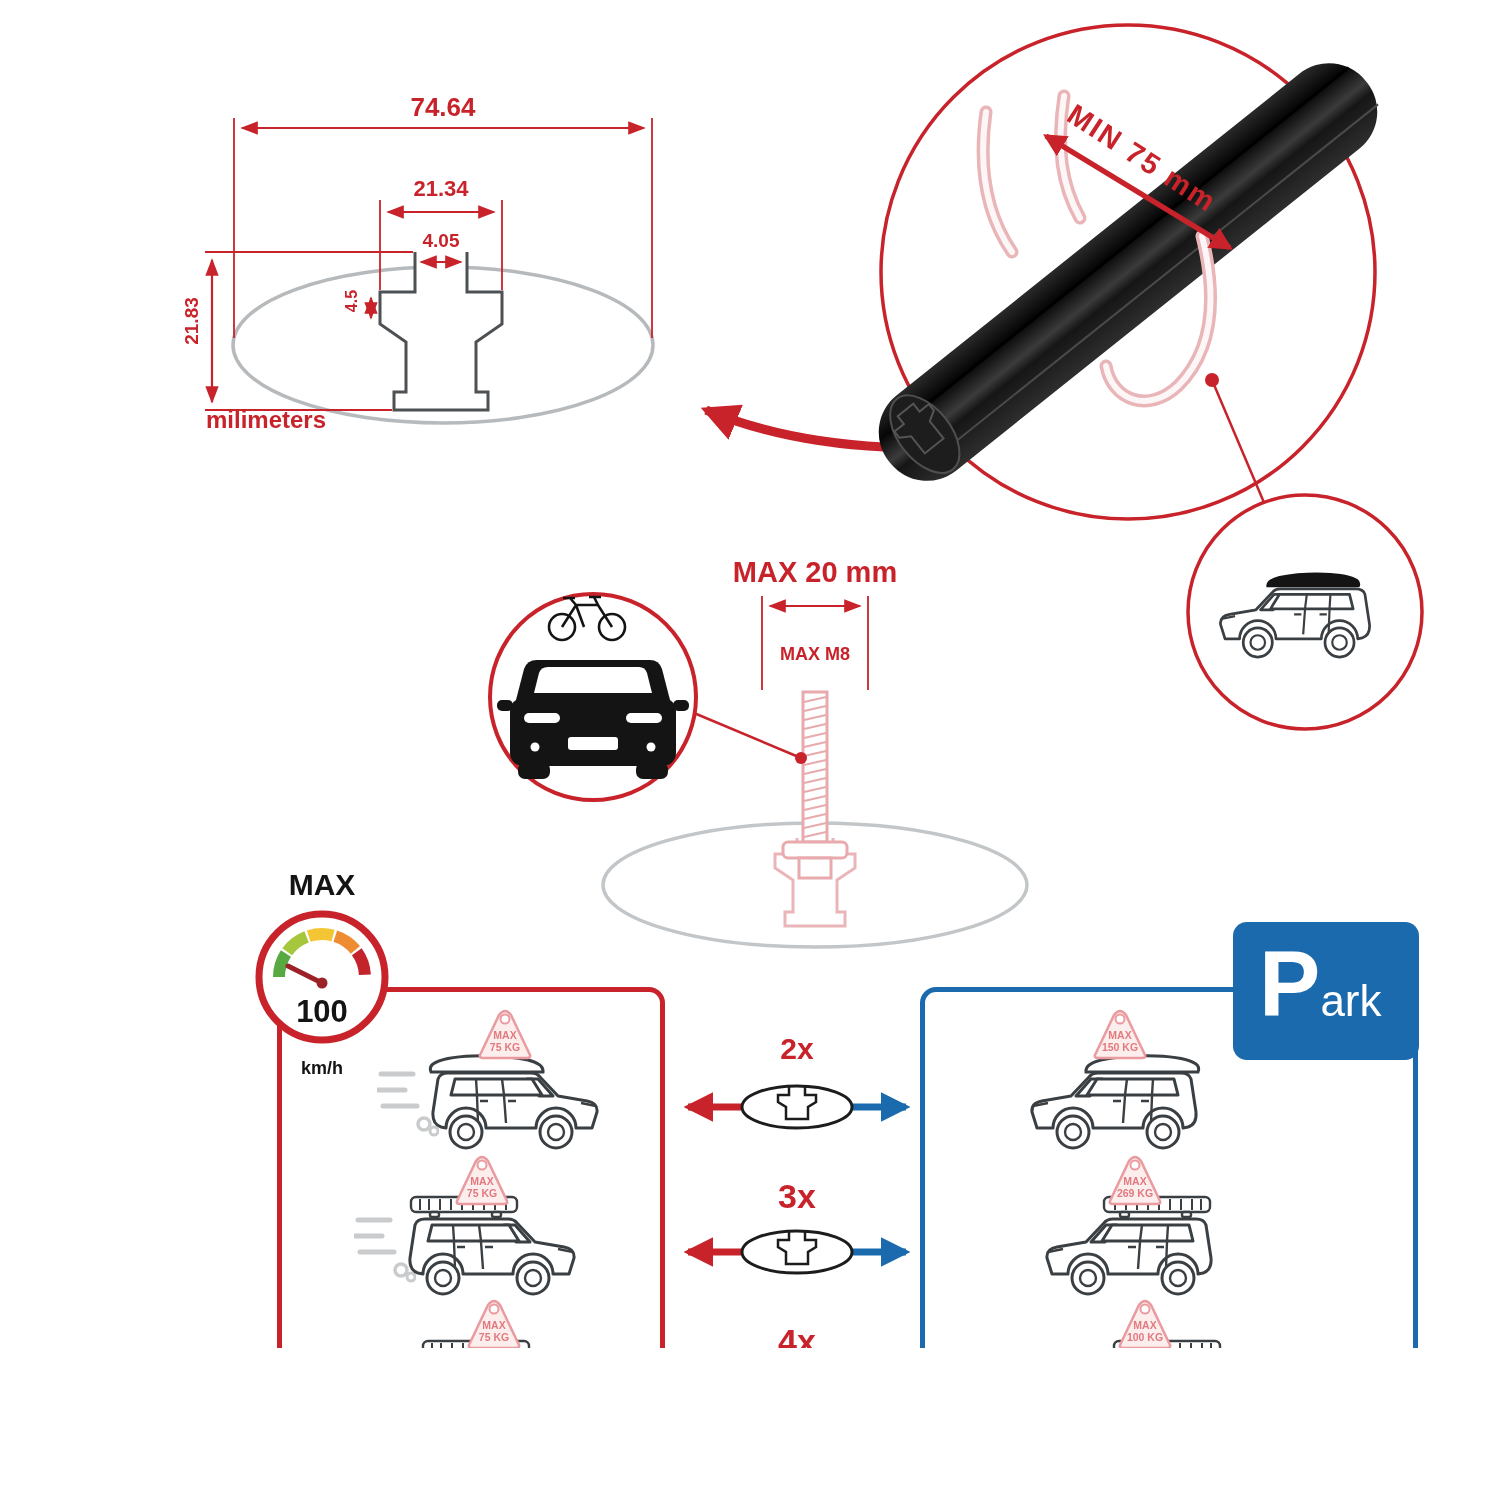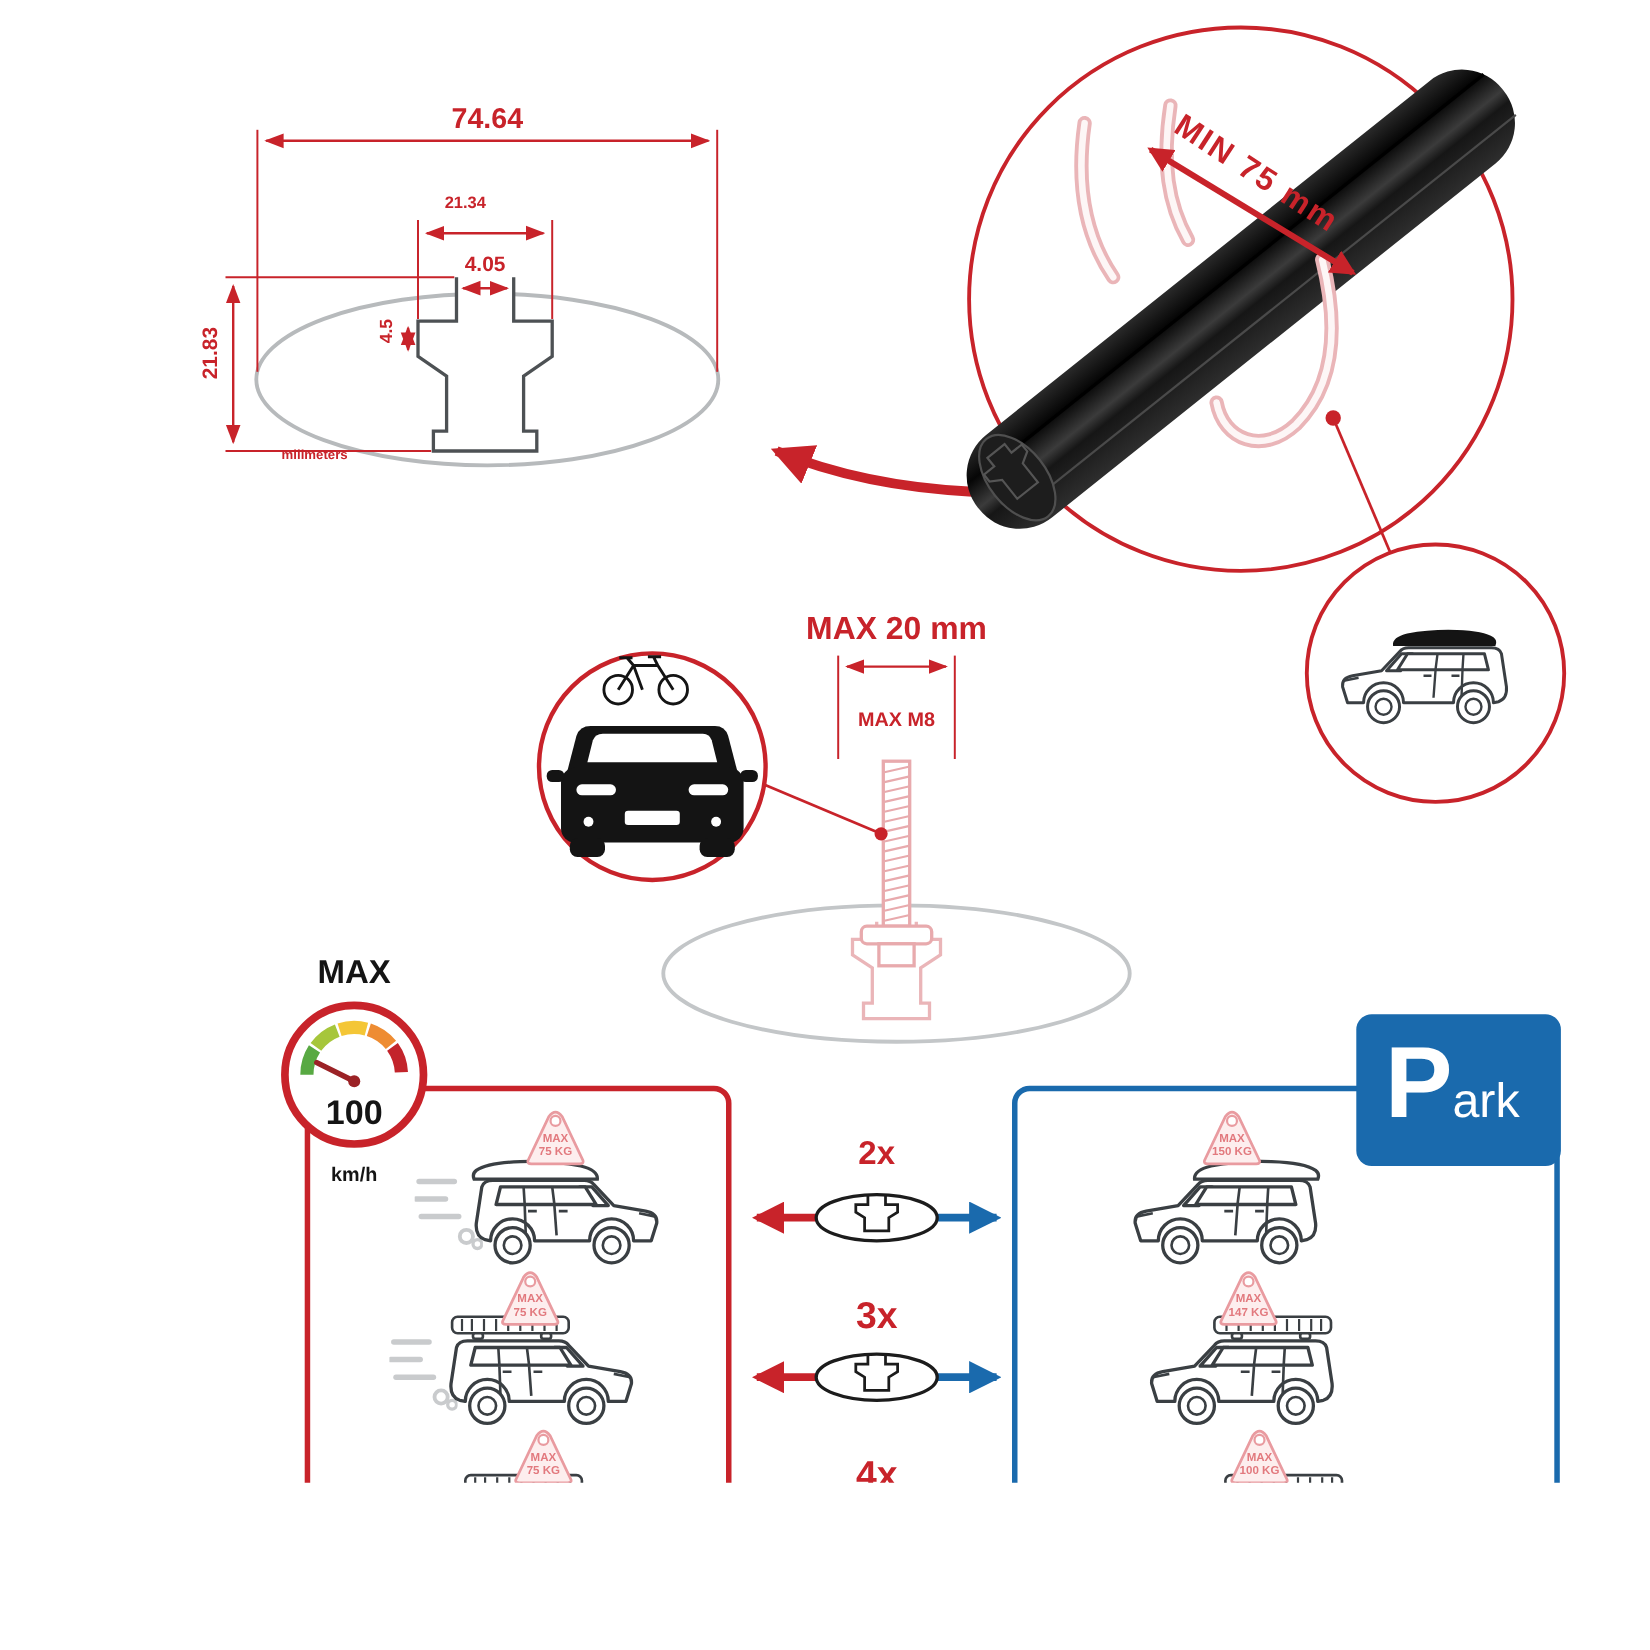--- a/index.html
+++ b/index.html
@@ -221,25 +221,25 @@
       </g>
     </g>
   </svg>
 
   <svg class="abs" style="left:1205px;top:552px;width:200px;height:120px" viewBox="0 0 200 120">
     <use href="#sym-roofbox" x="58" y="19" width="100" height="18" fill="#141414" stroke="#141414" stroke-width="2"></use>
     <use href="#sym-car-body" x="0" y="16" width="200" height="109"></use>
   </svg>
 
   <div class="lbl" style="left:383px;top:92px;width:120px;font-size:26px">74.64</div>
-  <div class="lbl" style="left:373px;top:176px;width:100px;font-size:15px">21.34</div>
+  <div class="lbl" style="left:391px;top:176px;width:100px;font-size:22px">21.34</div>
   <div class="lbl" style="left:401px;top:230px;width:80px;font-size:19px">4.05</div>
   <div class="lbl rot-ccw" style="left:330px;top:292px;width:44px;font-size:16px">4.5</div>
   <div class="lbl rot-ccw" style="left:152px;top:310px;width:80px;font-size:19px">21.83</div>
-  <div class="lbl" style="left:206px;top:406px;width:160px;font-size:12px;text-align:center">milimeters</div>
+  <div class="lbl" style="left:206px;top:406px;width:160px;font-size:24px;text-align:left">milimeters</div>
 
   <div class="lbl" style="left:1042px;top:142px;width:200px;font-size:29px;letter-spacing:2px;transform:rotate(33deg)">MIN 75 mm</div>
 
   <div class="lbl" style="left:715px;top:556px;width:200px;font-size:29px">MAX 20 mm</div>
   <div class="lbl" style="left:740px;top:644px;width:150px;font-size:18px">MAX M8</div>
 
   <div class="lbl dark" style="left:272px;top:868px;width:100px;font-size:30px">MAX</div>
   <div class="lbl dark" style="left:272px;top:994px;width:100px;font-size:31px">100</div>
   <div class="lbl dark" style="left:267px;top:1058px;width:110px;font-size:18px">km/h</div>
 
@@ -305,21 +305,21 @@
   </div>
 
   <div class="car-block" style="left:1005px;top:1154px">
     <svg viewBox="0 0 260 160">
       <use href="#sym-car-body" x="25" y="42" width="220" height="120"></use>
       <use href="#sym-basket" x="97" y="41" width="110" height="24"></use>
       <use href="#sym-pennant" x="100" y="0" width="60" height="52"></use>
     </svg>
     <div class="tag">
       <span>MAX</span>
-      <span>147 KG</span>
+      <span>269 KG</span>
     </div>
   </div>
 
   <div class="car-block" style="left:1015px;top:1298px">
     <svg viewBox="0 0 260 160">
       <use href="#sym-car-body" x="25" y="42" width="220" height="120"></use>
       <use href="#sym-basket" x="97" y="41" width="110" height="24"></use>
       <use href="#sym-pennant" x="100" y="0" width="60" height="52"></use>
     </svg>
     <div class="tag">

